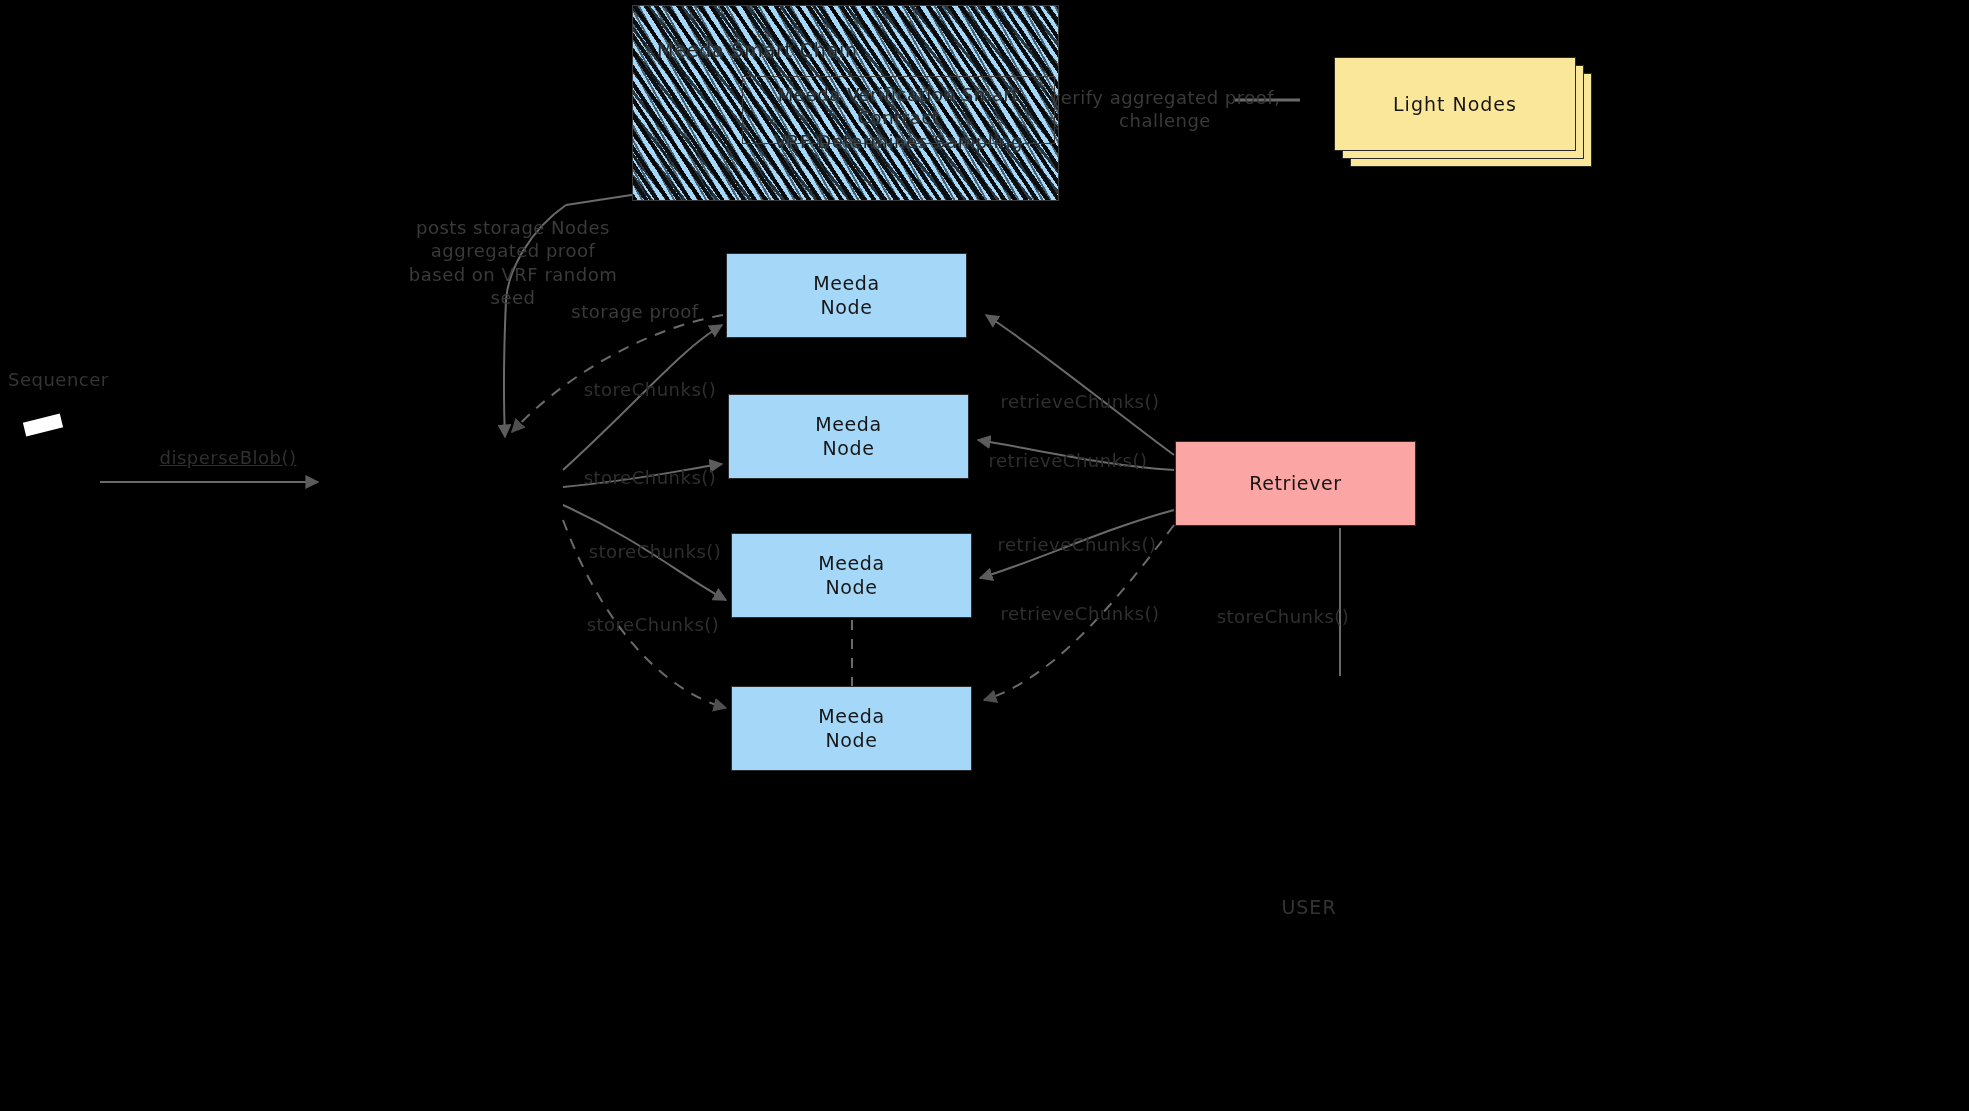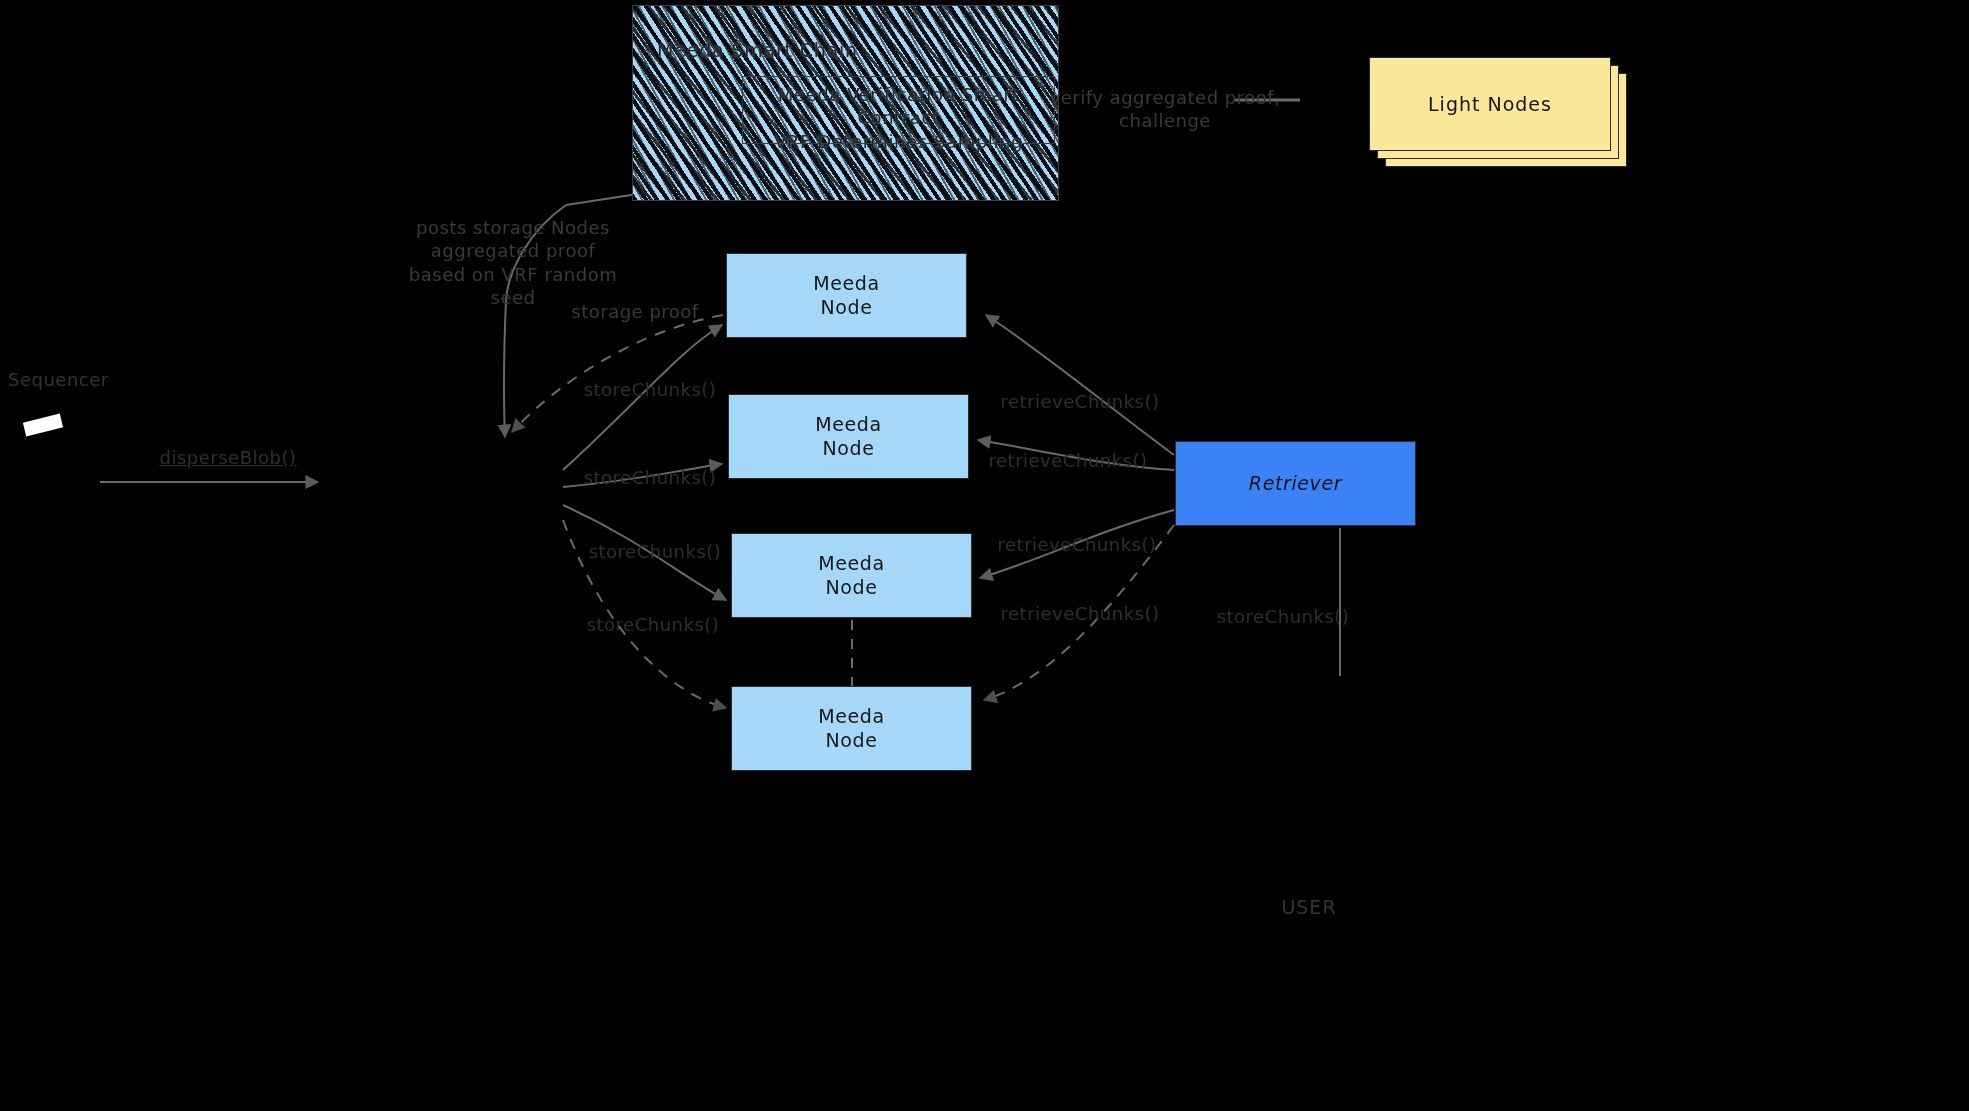--- a/index.html
+++ b/index.html
@@ -19,21 +19,21 @@
     text-align: center;
     color: #161616;
     font-family: "DejaVu Sans", sans-serif;
     font-size: 19px;
     letter-spacing: 0.6px;
     line-height: 1.25;
     white-space: pre-line;
   }
   .node-blue { background:#a5d8f8; border:1px solid #2b2b2b; }
   .disperser { background:#f8cdcd; border:1px solid #2b2b2b; }
-  .retriever { background:#3b82f6; border:1px solid #2b2b2b;font-style:italic; }
+  .retriever { background:#fca5a5; border:1px solid #2b2b2b; }
 
   .label {
     position:absolute;
     color:#2f2f2f;
     font-family:"DejaVu Sans", sans-serif;
     font-size:18px;
     letter-spacing:0.5px;
     line-height:1.3;
     white-space:pre-line;
     text-align:center;
@@ -70,21 +70,21 @@
     border:1px solid #3a3a3a;
   }
   #verif-box .vtext {
     position:absolute; left:0; right:0; top:6px;
     text-align:center; color:#242424; font-size:18px;
     line-height:1.3; letter-spacing:0.6px; white-space:pre-line;
     text-shadow:0 0 2px rgba(165,216,248,0.6);
   }
 
   
-  #lightnodes-stack { position:absolute; left:1369px; top:57px; width:300px; height:110px;text-align:right; }
+  #lightnodes-stack { position:absolute; left:1334px; top:57px; width:300px; height:110px;text-align:right; }
   #lightnodes-stack .card { position:absolute; background:#fbe79a; border:1px solid #2b2b2b; }
   .ln-back2 { left:16px; top:16px; width:242px; height:94px; }
   .ln-back1 { left:8px;  top:8px;  width:242px; height:94px; }
   .ln-front { left:0px;  top:0px;  width:242px; height:94px;
               display:flex; align-items:center; justify-content:center;
               color:#161616; font-size:19px; letter-spacing:1px; }
 
   
   #cursor-mark {
     position:absolute; left:24px; top:418px; width:38px; height:14px;

